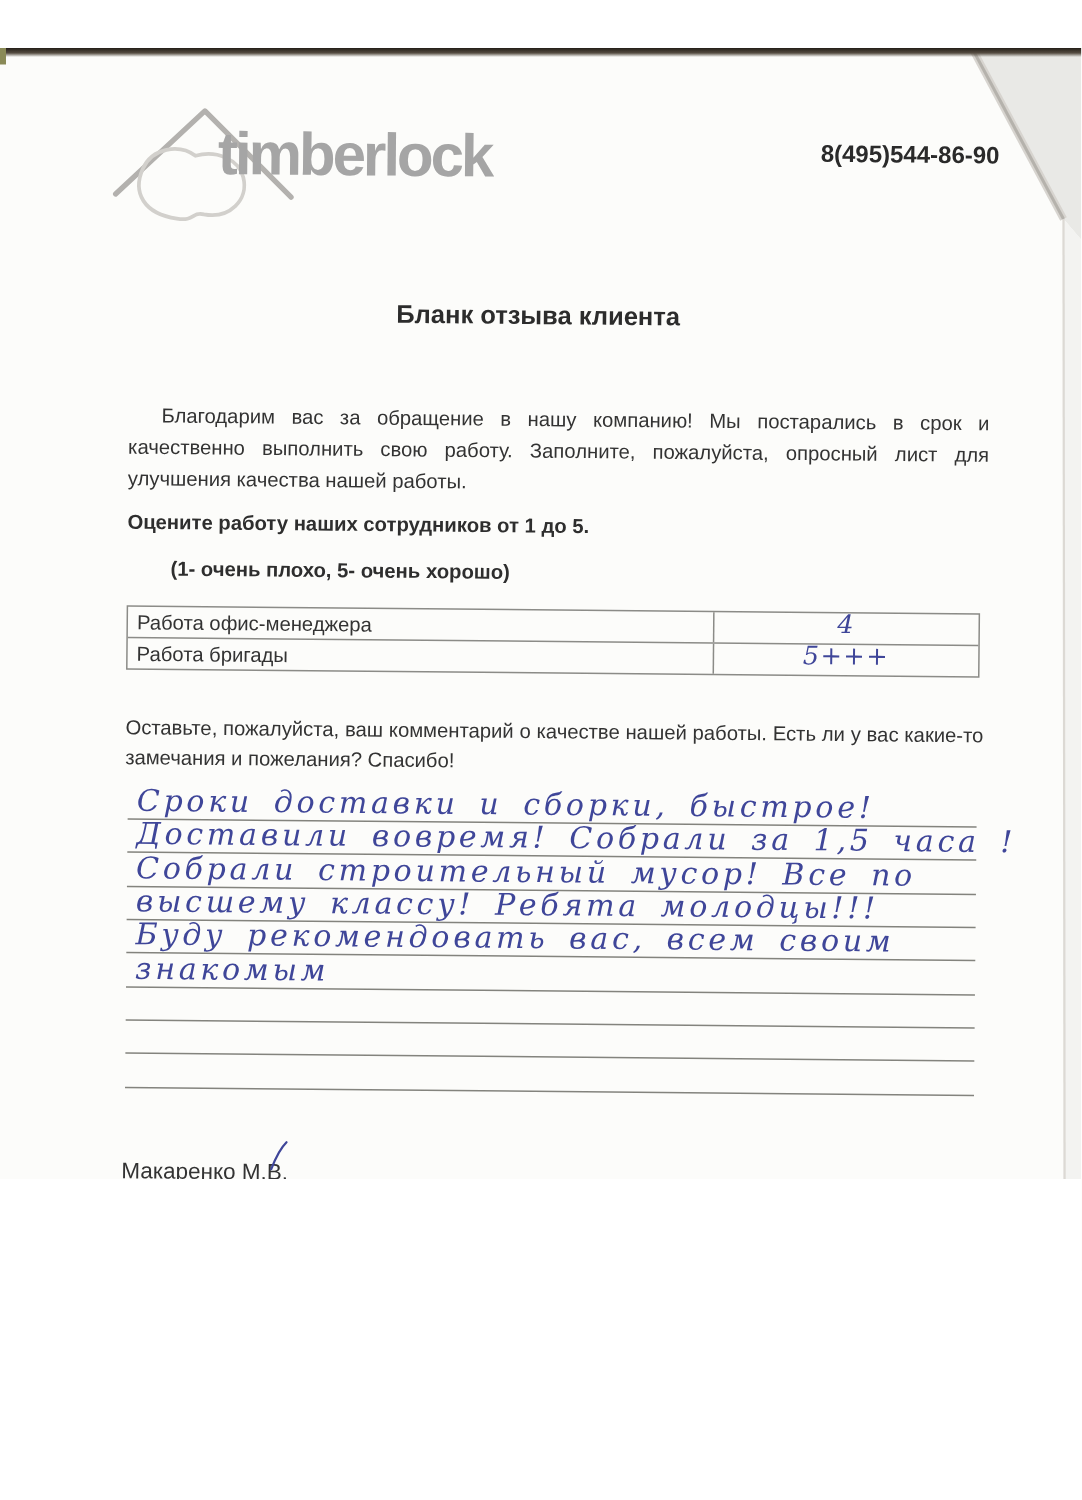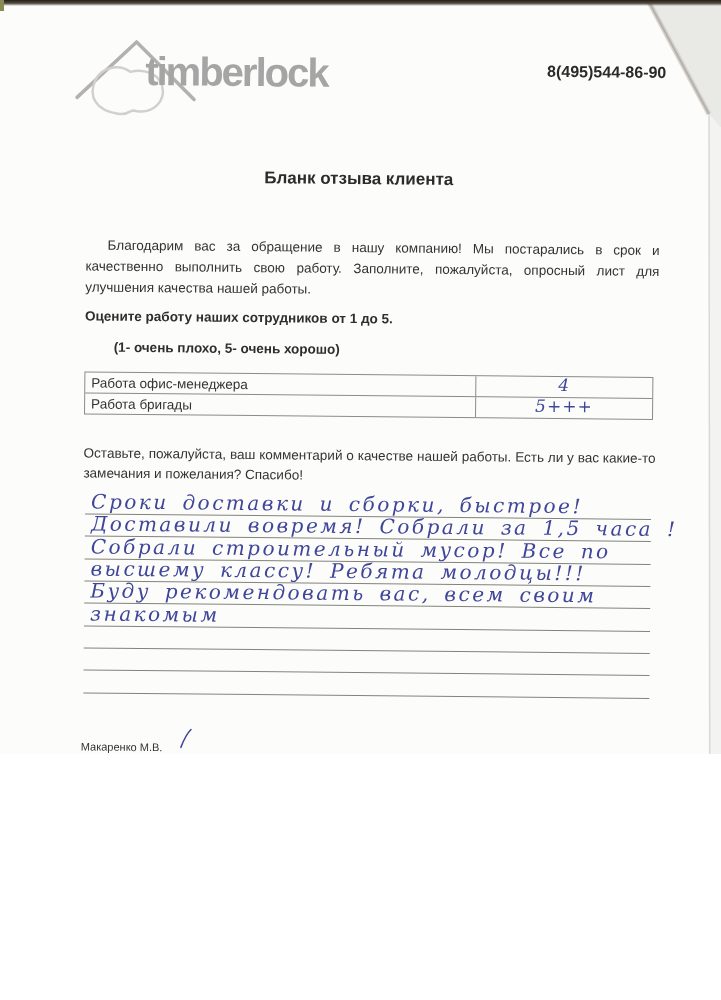--- a/index.html
+++ b/index.html
@@ -1,18 +1,18 @@
 <!DOCTYPE html>
 <html><head>
 <meta charset="utf-8">
 <style>
   html,body{margin:0;padding:0;background:#ffffff;}
   .scan{
     position:relative;width:721px;height:754px;overflow:hidden;
-    background:#fcfcfa;font-family:"Liberation Sans",sans-serif;color:#333;
+    background:#fcfcfa;font-family:"Liberation Sans",sans-serif;color:#333;margin-top:32px;
   }
   
   .top-strip{position:absolute;top:0;left:0;width:721px;height:6px;z-index:6;
     background:linear-gradient(180deg,#241e18 0%,#554c41 55%,rgba(90,82,72,0) 100%);}
   .corner-mark{position:absolute;top:0;left:0;width:4px;height:11px;background:#8a8a57;z-index:7;}
   .fold-svg{position:absolute;top:0;left:0;z-index:5;pointer-events:none;}
   .bottom-smudge{position:absolute;left:95px;top:994px;width:250px;height:5px;
     background:rgba(100,95,88,.45);border-radius:2px;z-index:4;}
 
   
@@ -48,21 +48,21 @@
 
   
   .rule{position:absolute;left:90px;width:566px;height:24px;border-bottom:1.2px solid #83837d;}
   .rule .hand{position:absolute;left:6px;bottom:0;white-space:nowrap;}
 
   .hand{font-family:"DejaVu Serif",serif;font-style:italic;color:#3f4699;}
   .hand-line{font-size:20px;letter-spacing:2.5px;word-spacing:5px;}
   .hand-cell{font-size:17px;letter-spacing:1px;}
 
   
-  .manager-name{position:absolute;left:88px;top:740px;font-size:11px;color:#333;}
+  .manager-name{position:absolute;left:88px;top:740px;font-size:15px;color:#333;}
   .name-tick{position:absolute;left:185px;top:726px;}
   .sign-label{position:absolute;left:88px;top:784px;font-size:13.5px;color:#1d4ed8;}
   .sign-line{position:absolute;left:131px;top:799px;width:101px;border-bottom:1.3px solid #55524d;}
   .signature-svg{position:absolute;left:120px;top:748px;}
   .date-label{position:absolute;left:441px;top:780px;font-size:13.5px;color:#3b82f6;}
   .date-line{position:absolute;left:472px;top:795px;width:120px;border-bottom:1.3px solid #55524d;}
   .date-value{position:absolute;left:477px;top:770px;font-size:20px;letter-spacing:3px;
     transform:rotate(-4deg);white-space:nowrap;}
 </style>
 </head>

